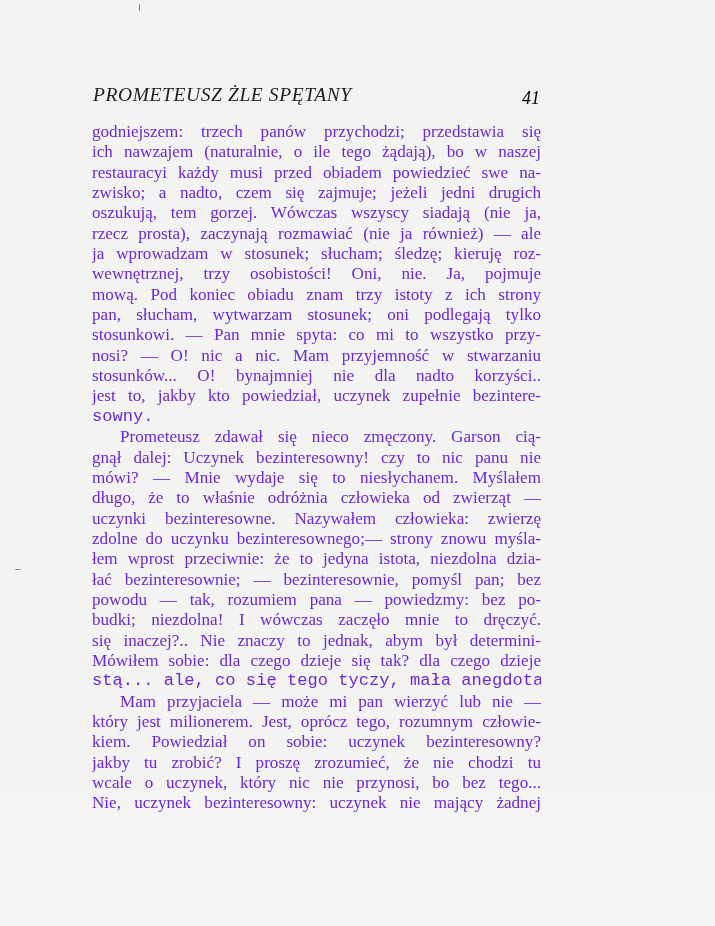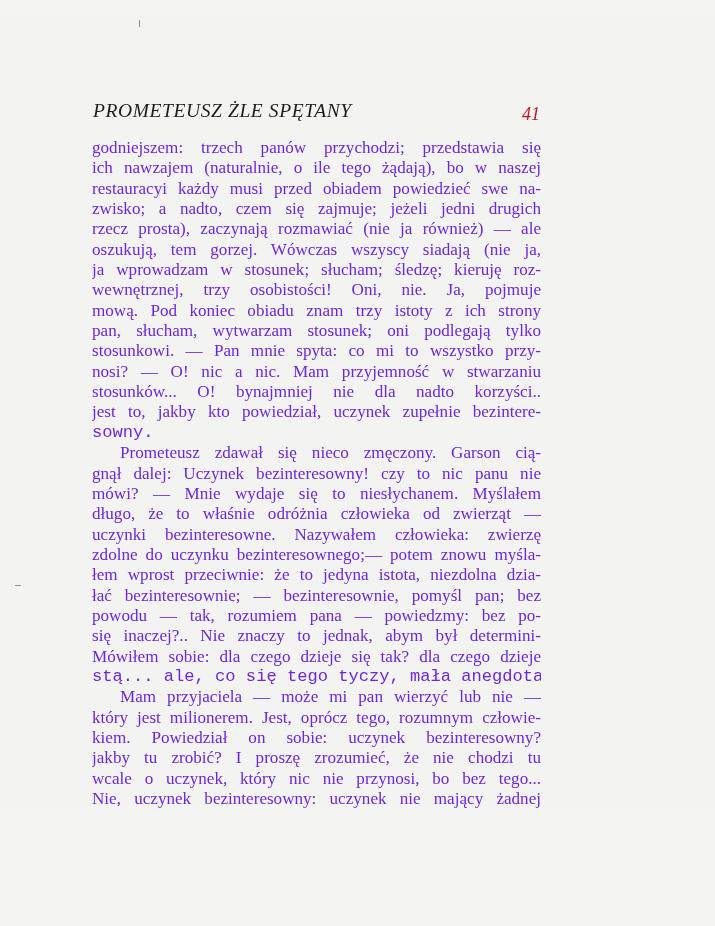--- a/index.html
+++ b/index.html
@@ -10,21 +10,21 @@
     body {
       width: 715px;
       height: 926px;
       position: relative;
       overflow: hidden;
       font-family: "DejaVu Serif", "Liberation Serif", serif;
       color: #1c1c1c;
     }
     .page {
       position: absolute;
-      left: 0; top: 16px;
+      left: 0; top: 0;
       width: 715px; height: 790px;
       background: #f3f3f1;
     }
     .running-head {
       position: absolute;
       left: 93px;
       top: 84px;
       width: 450px;
       height: 26px;
     }
@@ -38,21 +38,21 @@
       letter-spacing: 0.6px;
       color: #1e1e1e;
     }
     .page-number {
       position: absolute;
       right: 3px;
       top: 4px;
       font-family: "Liberation Serif", serif;
       font-style: italic;
       font-size: 18px;
-      color: #b91c1c;
+      color: #000000;
     }
     .text-block {
       position: absolute;
       left: 92px;
       top: 122px;
       width: 449px;
       font-family: "Liberation Serif", serif;
       font-size: 17.1px;
       line-height: 20.35px;
       color: #6d28d9;
@@ -88,43 +88,44 @@
     <span class="page-number">41</span>
   </div>
 
   <div class="text-block">
 
     <div>
       <span class="line">godniejszem: trzech panów przychodzi; przedstawia się</span>
       <span class="line">ich nawzajem (naturalnie, o ile tego żądają), bo w naszej</span>
       <span class="line">restauracyi każdy musi przed obiadem powiedzieć swe na-</span>
       <span class="line">zwisko; a nadto, czem się zajmuje; jeżeli jedni drugich</span>
+      <span class="line">oszukują, tem gorzej. Wówczas wszyscy siadają (nie ja,</span>
       <span class="line">rzecz prosta), zaczynają rozmawiać (nie ja również) — ale</span>
-      <span class="line">oszukują, tem gorzej. Wówczas wszyscy siadają (nie ja,</span>
       <span class="line">ja wprowadzam w stosunek; słucham; śledzę; kieruję roz-</span>
       <span class="line">wewnętrznej, trzy osobistości! Oni, nie. Ja, pojmuje</span>
       <span class="line">mową. Pod koniec obiadu znam trzy istoty z ich strony</span>
       <span class="line">pan, słucham, wytwarzam stosunek; oni podlegają tylko</span>
       <span class="line">stosunkowi. — Pan mnie spyta: co mi to wszystko przy-</span>
       <span class="line">nosi? — O! nic a nic. Mam przyjemność w stwarzaniu</span>
       <span class="line">stosunków... O! bynajmniej nie dla nadto korzyści..</span>
       <span class="line">jest to, jakby kto powiedział, uczynek zupełnie bezintere-</span>
       <span class="line last">sowny.</span>
     </div>
 
     <div>
       <span class="line indent">Prometeusz zdawał się nieco zmęczony. Garson cią-</span>
       <span class="line">gnął dalej: Uczynek bezinteresowny! czy to nic panu nie</span>
       <span class="line">mówi? — Mnie wydaje się to niesłychanem. Myślałem</span>
       <span class="line">długo, że to właśnie odróżnia człowieka od zwierząt —</span>
       <span class="line">uczynki bezinteresowne. Nazywałem człowieka: zwierzę</span>
-      <span class="line">zdolne do uczynku bezinteresownego;— potem znowu myśla-</span>
+      <span class="line">zdolne do uczynku bezinteresownego;— strony znowu myśla-</span>
       <span class="line">łem wprost przeciwnie: że to jedyna istota, niezdolna dzia-</span>
       <span class="line">łać bezinteresownie; — bezinteresownie, pomyśl pan; bez</span>
       <span class="line">powodu — tak, rozumiem pana — powiedzmy: bez po-</span>
+      <span class="line">budki; niezdolna! I wówczas zaczęło mnie to dręczyć.</span>
       <span class="line">się inaczej?.. Nie znaczy to jednak, abym był determini-</span>
       <span class="line">Mówiłem sobie: dla czego dzieje się tak? dla czego dzieje</span>
       <span class="line last">stą... ale, co się tego tyczy, mała anegdota:</span>
     </div>
 
     <div>
       <span class="line indent">Mam przyjaciela — może mi pan wierzyć lub nie —</span>
       <span class="line">który jest milionerem. Jest, oprócz tego, rozumnym człowie-</span>
       <span class="line">kiem. Powiedział on sobie: uczynek bezinteresowny?</span>
       <span class="line">jakby tu zrobić? I proszę zrozumieć, że nie chodzi tu</span>

